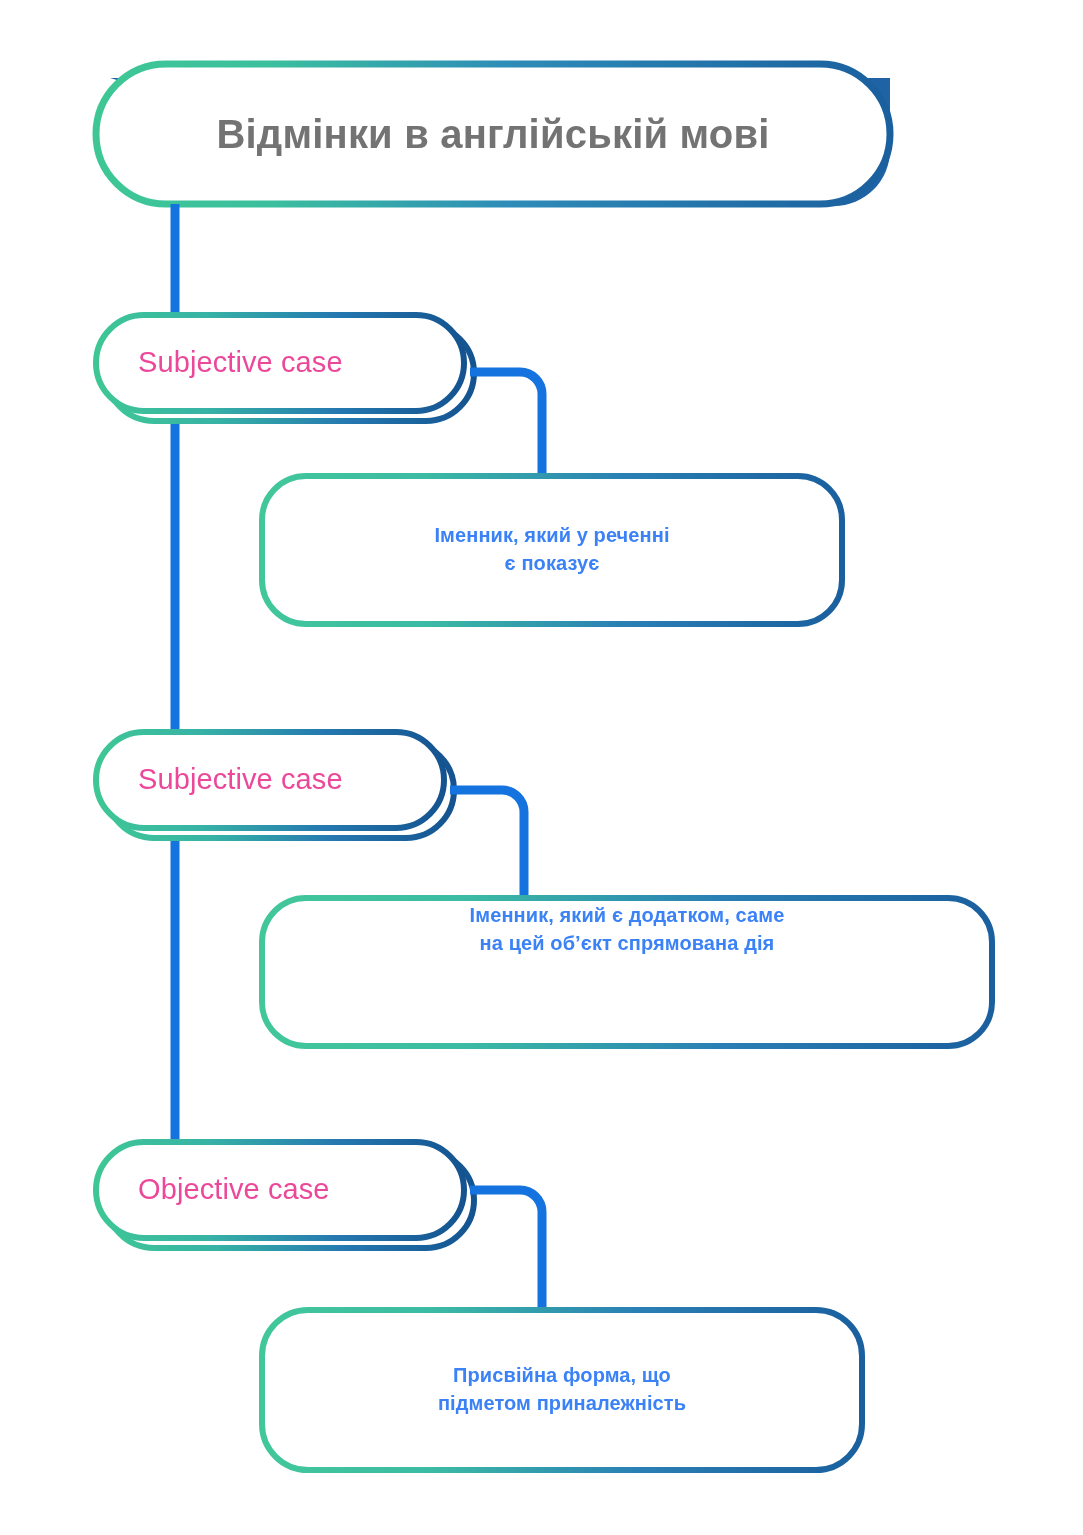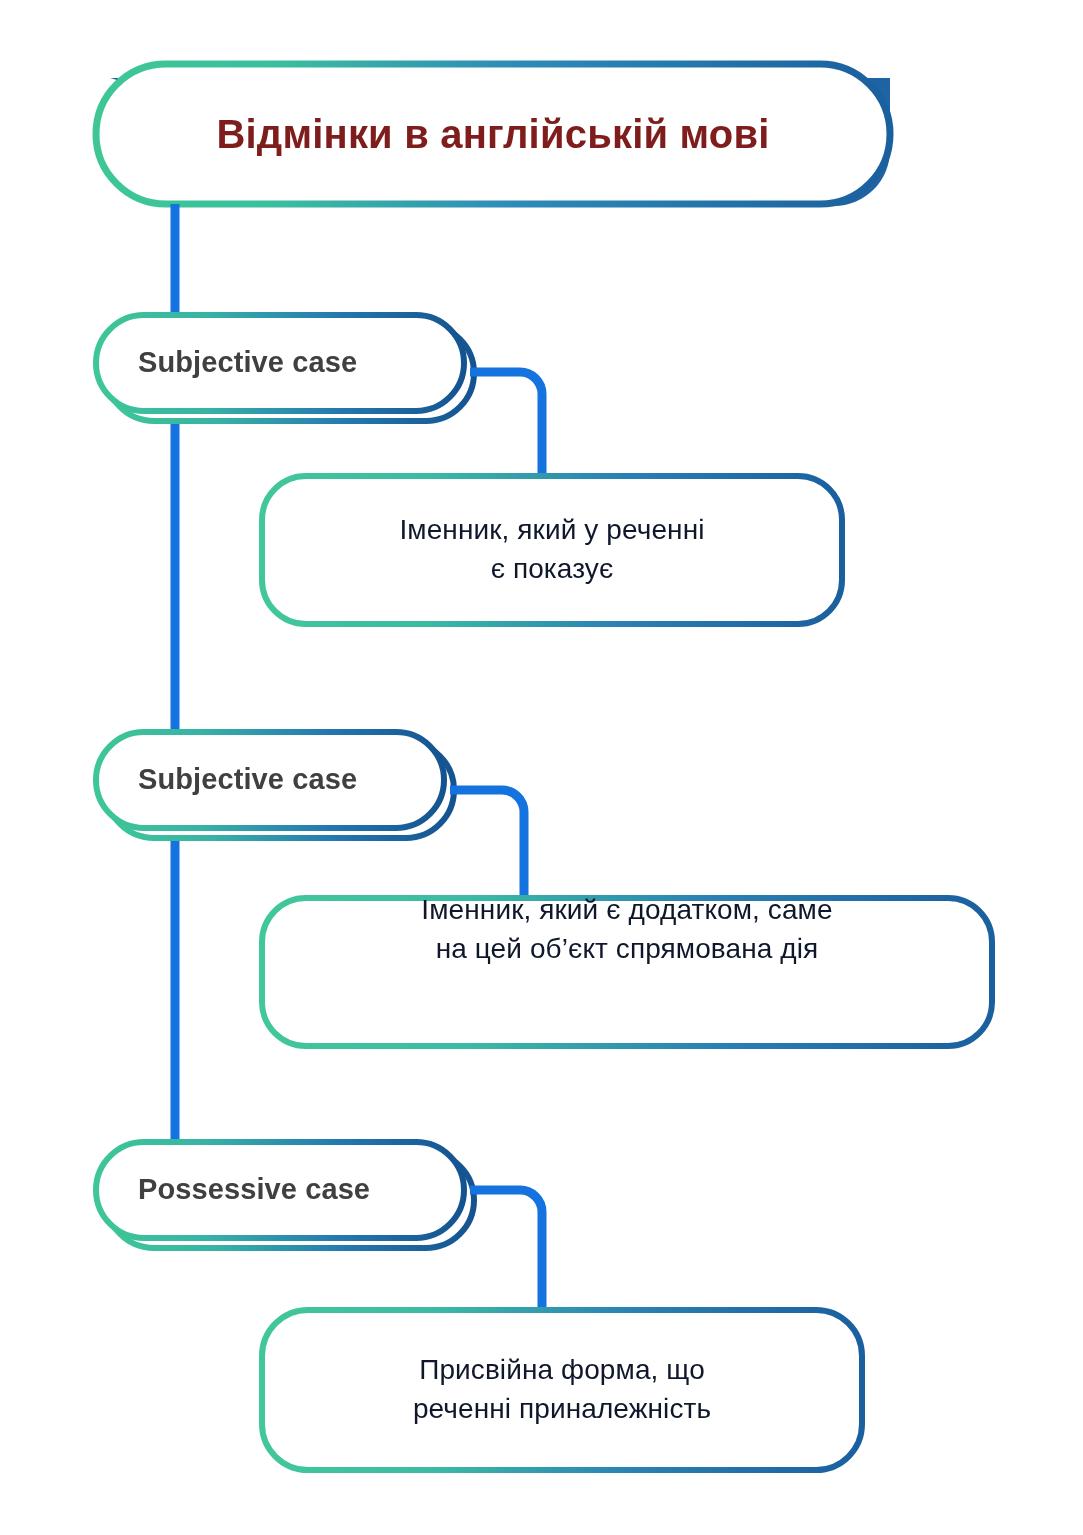--- a/index.html
+++ b/index.html
@@ -25,39 +25,39 @@
   .node-text{
     position:absolute;
     display:flex;
     align-items:center;
     justify-content:center;
     text-align:center;
     pointer-events:none;
     box-sizing:border-box;
   }
   .title-text{
-    color:#7f1d1d;
+    color:#737373;
     font-size:40px;
     font-weight:700;
     letter-spacing:0.2px;
     line-height:1.15;
   }
   .branch-text{
-    color:#404040;
+    color:#ec4899;
     font-size:29px;
-    font-weight:700;
+    font-weight:400;
     letter-spacing:0.1px;
     line-height:1.15;
     justify-content:flex-start;
     padding-left:42px;
   }
   .desc-text{
-    color:#0f172a;
-    font-size:28px;
-    font-weight:400;
+    color:#3b82f6;
+    font-size:20px;
+    font-weight:700;
     line-height:1.38;
     letter-spacing:0.1px;
   }
   .desc-text span{display:block;}
 </style>
 </head>
 <body>
 
 <div id="stage">
 
@@ -126,22 +126,22 @@
 
   <div class="node-text branch-text" style="left:96px; top:732px; width:348px; height:96px;">Subjective case</div>
 
   <div class="node-text desc-text" style="left:262px; top:856px; width:730px; height:148px;">
     <div>
       <span>Іменник, який є додатком, саме</span>
       <span>на цей об’єкт спрямована дія</span>
     </div>
   </div>
 
-  <div class="node-text branch-text" style="left:96px; top:1142px; width:368px; height:96px;">Possessive case</div>
+  <div class="node-text branch-text" style="left:96px; top:1142px; width:368px; height:96px;">Objective case</div>
 
   <div class="node-text desc-text" style="left:262px; top:1310px; width:600px; height:160px;">
     <div>
       <span>Присвійна форма, що</span>
-      <span>реченні приналежність</span>
+      <span>підметом приналежність</span>
     </div>
   </div>
 
 </div>
 
 </body></html>

